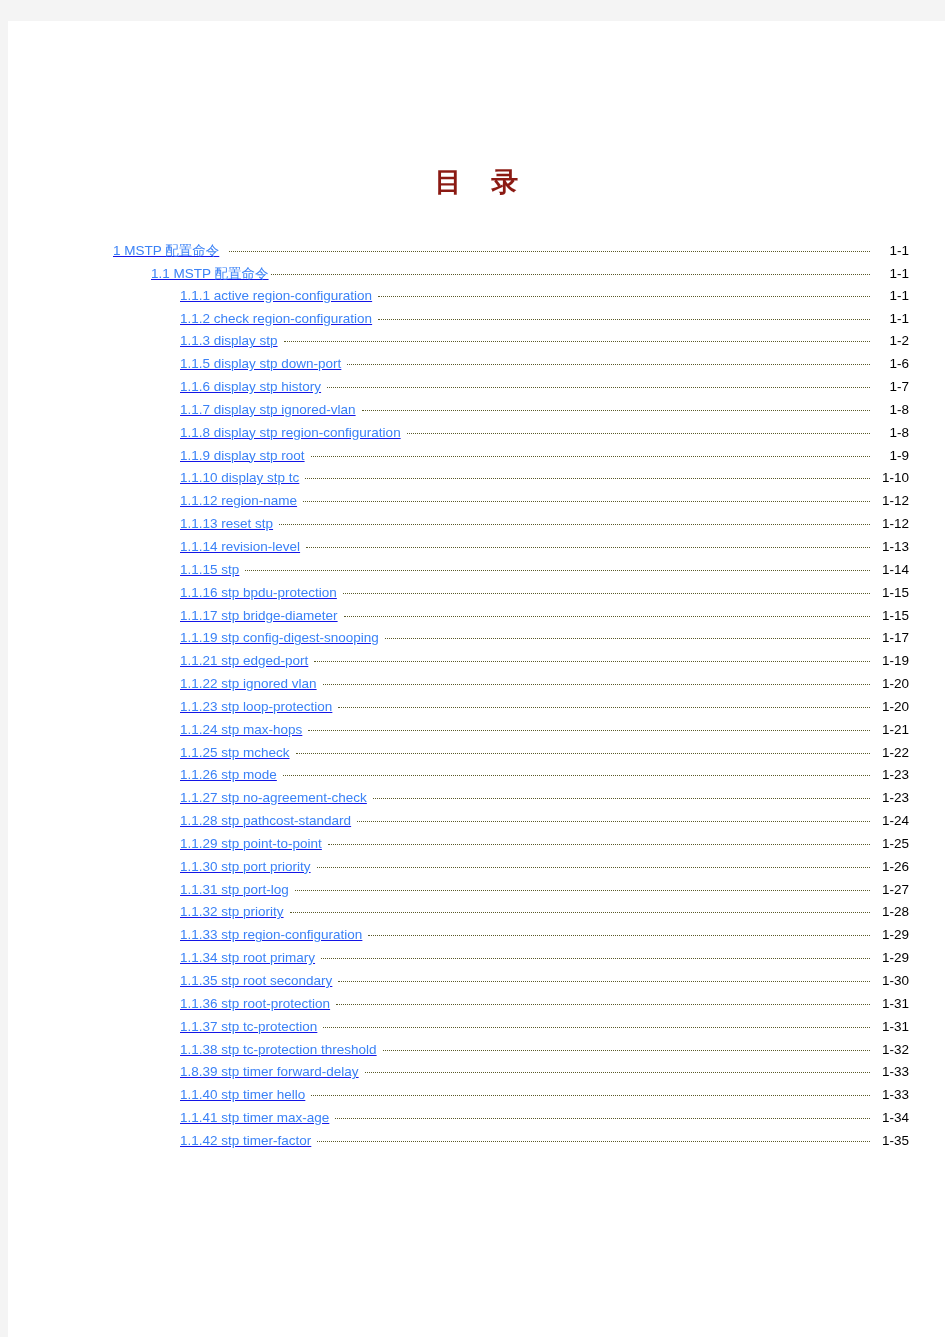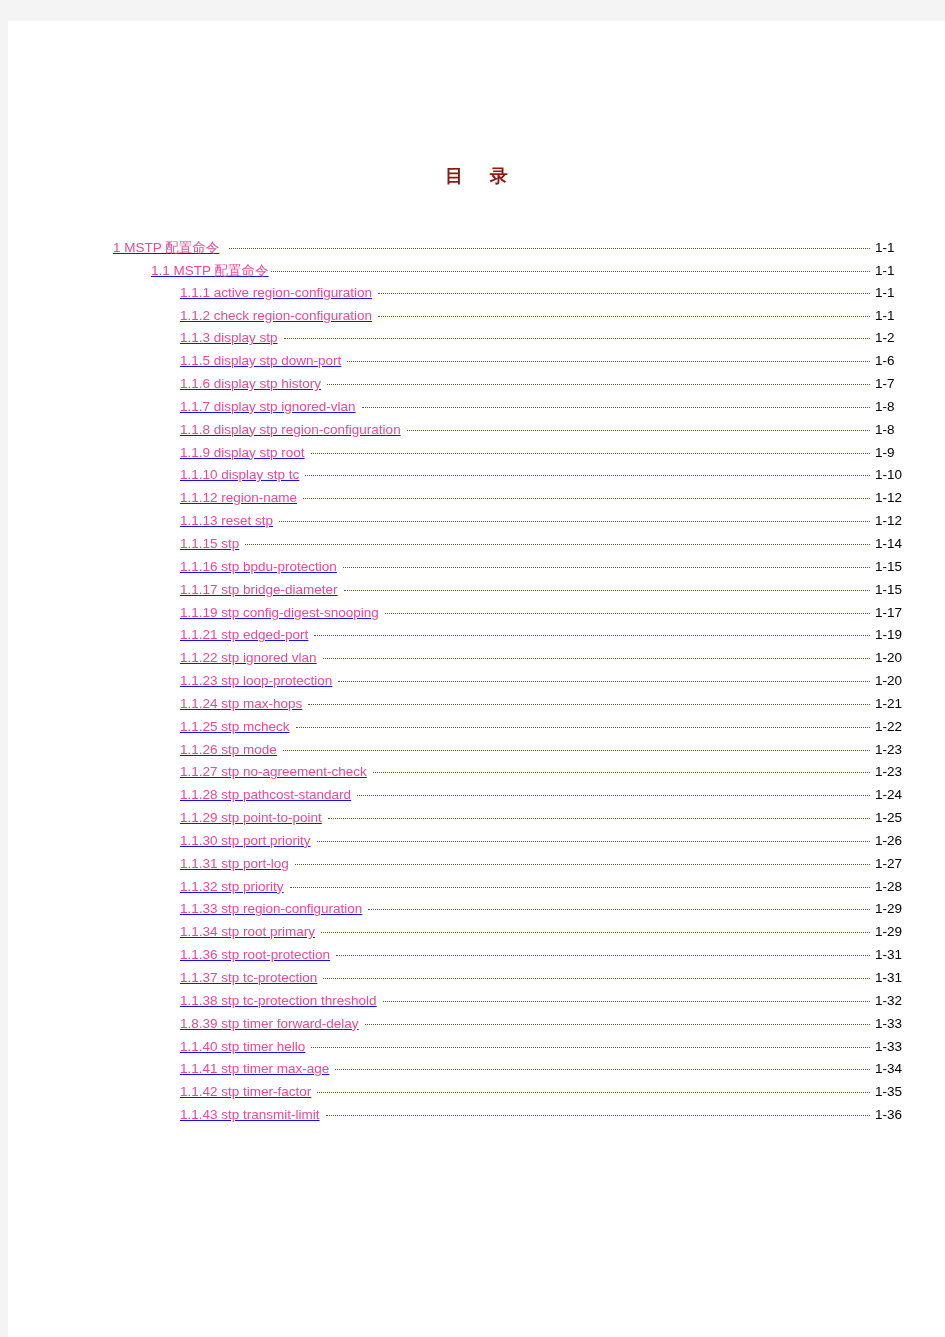--- a/index.html
+++ b/index.html
@@ -17,21 +17,21 @@
     position: absolute;
     left: 8px;
     top: 21px;
     width: 937px;
     height: 1316px;
     background: #ffffff;
   }
   #toc-title {
     text-align: center;
     color: #8b1a13;
-    font-size: 18px;
+    font-size: 27px;
     font-weight: bold;
     letter-spacing: 10px;
     margin: 0;
     padding-top: 143px;
     padding-left: 10px;
     font-family: "DejaVu Sans", sans-serif;
   }
   #toc-list {
     margin: 0;
     padding: 0;
@@ -41,40 +41,39 @@
   }
   .toc-entry {
     display: flex;
     align-items: baseline;
     height: 22.85px;
     font-size: 13.5px;
     white-space: nowrap;
     padding-right: 36px;
   }
   .toc-label {
-    color: #ec4899;
+    color: #3b82f6;
     text-decoration: underline;
     text-decoration-color: #1414e6;
     flex: 0 0 auto;
     cursor: pointer;
-    margin-top: 9px;
   }
   .toc-leader {
     flex: 1 1 auto;
     overflow: hidden;
     margin: 0 5px 0 6px;
     position: relative;
     top: -3px;
     border-bottom: 1px dotted #5a5a28;
     height: 1px;
   }
   .toc-page {
     flex: 0 0 auto;
     color: #000000;
-    text-align: left;
+    text-align: right;
     min-width: 34px;
   }
   .lvl1 { padding-left: 105px; }
   .lvl2 { padding-left: 143px; }
   .lvl3 { padding-left: 172px; }
   .lvl1 .toc-leader { margin-left: 10px; }
   .lvl2 .toc-leader { margin-left: 2px; }
 </style>
 </head>
 <body>
@@ -141,20 +140,25 @@
         <span class="toc-label">1.1.12  region-name</span>
         <span class="toc-leader"></span>
         <span class="toc-page">1-12</span>
       </li>
       <li class="toc-entry lvl3">
         <span class="toc-label">1.1.13  reset stp</span>
         <span class="toc-leader"></span>
         <span class="toc-page">1-12</span>
       </li>
       <li class="toc-entry lvl3">
+        <span class="toc-label">1.1.14  revision-level</span>
+        <span class="toc-leader"></span>
+        <span class="toc-page">1-13</span>
+      </li>
+      <li class="toc-entry lvl3">
         <span class="toc-label">1.1.15  stp</span>
         <span class="toc-leader"></span>
         <span class="toc-page">1-14</span>
       </li>
       <li class="toc-entry lvl3">
         <span class="toc-label">1.1.16  stp bpdu-protection</span>
         <span class="toc-leader"></span>
         <span class="toc-page">1-15</span>
       </li>
       <li class="toc-entry lvl3">
@@ -231,20 +235,25 @@
         <span class="toc-label">1.1.33  stp region-configuration</span>
         <span class="toc-leader"></span>
         <span class="toc-page">1-29</span>
       </li>
       <li class="toc-entry lvl3">
         <span class="toc-label">1.1.34  stp root primary</span>
         <span class="toc-leader"></span>
         <span class="toc-page">1-29</span>
       </li>
       <li class="toc-entry lvl3">
+        <span class="toc-label">1.1.35  stp root secondary</span>
+        <span class="toc-leader"></span>
+        <span class="toc-page">1-30</span>
+      </li>
+      <li class="toc-entry lvl3">
         <span class="toc-label">1.1.36  stp root-protection</span>
         <span class="toc-leader"></span>
         <span class="toc-page">1-31</span>
       </li>
       <li class="toc-entry lvl3">
         <span class="toc-label">1.1.37  stp tc-protection</span>
         <span class="toc-leader"></span>
         <span class="toc-page">1-31</span>
       </li>
       <li class="toc-entry lvl3">
@@ -264,20 +273,15 @@
       </li>
       <li class="toc-entry lvl3">
         <span class="toc-label">1.1.41  stp timer max-age</span>
         <span class="toc-leader"></span>
         <span class="toc-page">1-34</span>
       </li>
       <li class="toc-entry lvl3">
         <span class="toc-label">1.1.42  stp timer-factor</span>
         <span class="toc-leader"></span>
         <span class="toc-page">1-35</span>
-      </li>
-      <li class="toc-entry lvl3">
-        <span class="toc-label">1.1.43  stp transmit-limit</span>
-        <span class="toc-leader"></span>
-        <span class="toc-page">1-36</span>
       </li>
     </ul>
 </div>
 
 </body></html>

